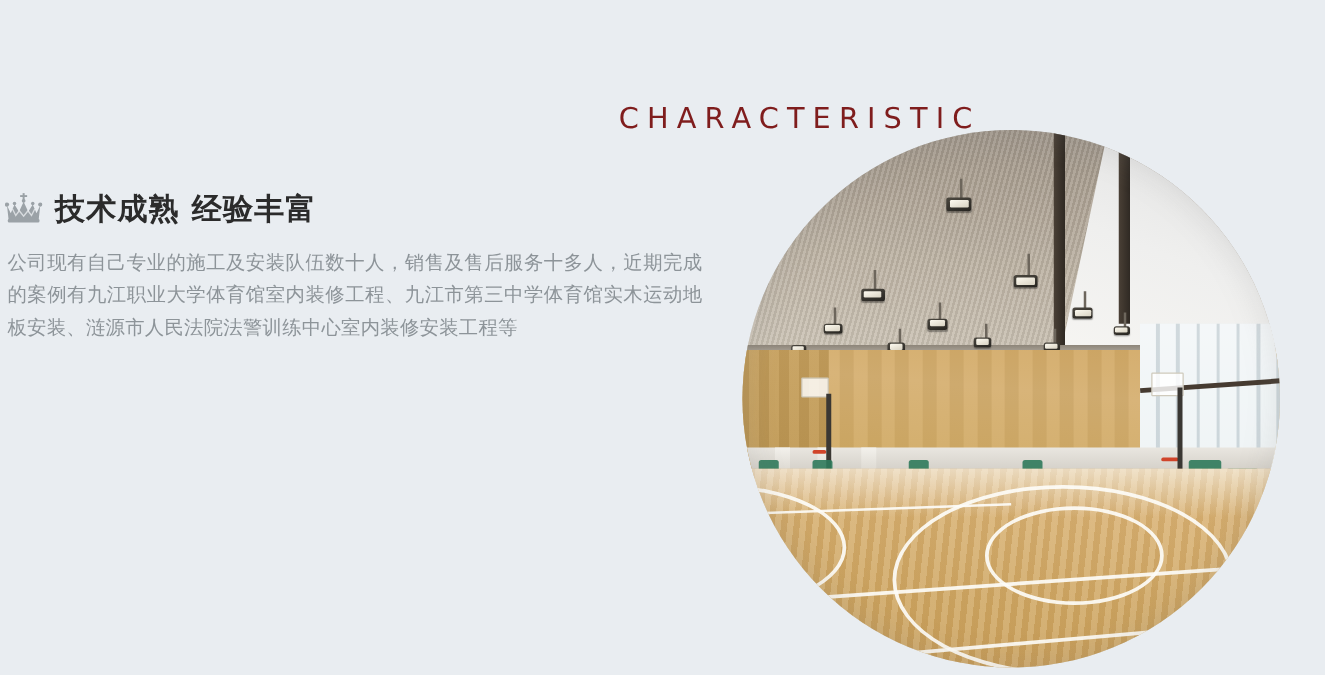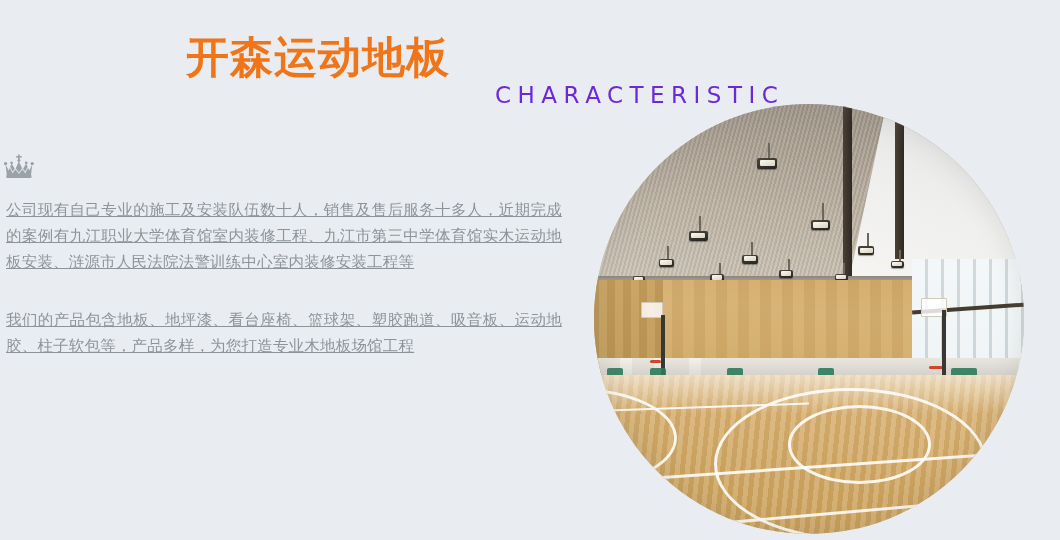--- a/index.html
+++ b/index.html
@@ -54,21 +54,21 @@
     white-space: nowrap;
     z-index: 2;
   }
   #title-en-sub {
     position: absolute;
     left: 495px;
     top: 84px;
     font-size: 23px;
     font-weight: 400;
     letter-spacing: 6.5px;
-    color: #6d28d9;
+    color: #7f1d1d;
     line-height: 1;
     white-space: nowrap;
     z-index: 2;
   }
 
   
   #content-left {
     position: absolute;
     left: 0;
     top: 150px;
@@ -97,21 +97,20 @@
     white-space: nowrap;
   }
   .feature-body {
     margin: 13px 0 0 6px;
     width: 556px;
     font-size: 15.5px;
     line-height: 26px;
     color: #8d9499;
     letter-spacing: 0.2px;
     text-align: justify;
-    text-decoration: underline;
   }
   #block-2 { margin-top: 32px; }
 
   
   #photo-circle {
     position: absolute;
     left: 594px;
     top: 104px;
     width: 430px;
     height: 430px;
@@ -278,46 +277,45 @@
     pointer-events: none;
   }
 </style>
 </head>
 <body>
 
 <div id="page" style="background: rgb(233, 237, 241);">
 
   <div id="header">
     <div id="title-en-sub">CHARACTERISTIC</div>
-    <div id="title-cn">开森运动地板</div>
   </div>
 
   <div id="content-left">
 
     <div class="feature-block" id="block-1">
       <div class="feature-heading">
         <svg class="crown-icon" viewBox="0 0 30 26">
           <rect x="14.1" y="0.5" width="1.6" height="5.6" fill="#9aa1a6"></rect>
           <rect x="12.1" y="2.1" width="5.6" height="1.5" fill="#9aa1a6"></rect>
           <path d="M1.6 10.4 L4.6 16.6 L7.6 9.6 L11.2 15.4 L14.9 7.3 L18.6 15.4 L22.2 9.6 L25.2 16.6 L28.2 10.4
                    L27.0 21.2 L2.8 21.2 Z" fill="#9ba2a7"></path>
           <circle cx="1.6" cy="9.6" r="1.7" fill="#9ba2a7"></circle>
           <circle cx="28.2" cy="9.6" r="1.7" fill="#9ba2a7"></circle>
           <circle cx="7.6" cy="8.8" r="1.4" fill="#9ba2a7"></circle>
           <circle cx="22.2" cy="8.8" r="1.4" fill="#9ba2a7"></circle>
           <circle cx="14.9" cy="6.6" r="1.5" fill="#9ba2a7"></circle>
           <rect x="2.2" y="21.0" width="25.4" height="3.0" rx="1.2" fill="#9ba2a7"></rect>
           <path d="M6.0 13.2 L8.6 18.4 L11.4 14.6 L14.9 19.0 L18.4 14.6 L21.2 18.4 L23.8 13.2" fill="none" stroke="#eceff2" stroke-width="1.1" opacity=".75"></path>
         </svg>
+        <div class="feature-title">技术成熟 经验丰富</div>
       </div>
       <p class="feature-body">公司现有自己专业的施工及安装队伍数十人，销售及售后服务十多人，近期完成的案例有九江职业大学体育馆室内装修工程、九江市第三中学体育馆实木运动地板安装、涟源市人民法院法警训练中心室内装修安装工程等</p>
     </div>
 
     <div class="feature-block" id="block-2">
-      <p class="feature-body">我们的产品包含地板、地坪漆、看台座椅、篮球架、塑胶跑道、吸音板、运动地胶、柱子软包等，产品多样，为您打造专业木地板场馆工程</p>
     </div>
 
   </div>
 
   <div id="photo-circle">
     <div class="gym">
 
       <div class="ceiling"></div>
       <div class="ceiling-right"></div>
       <div class="ceiling-edge"></div>

